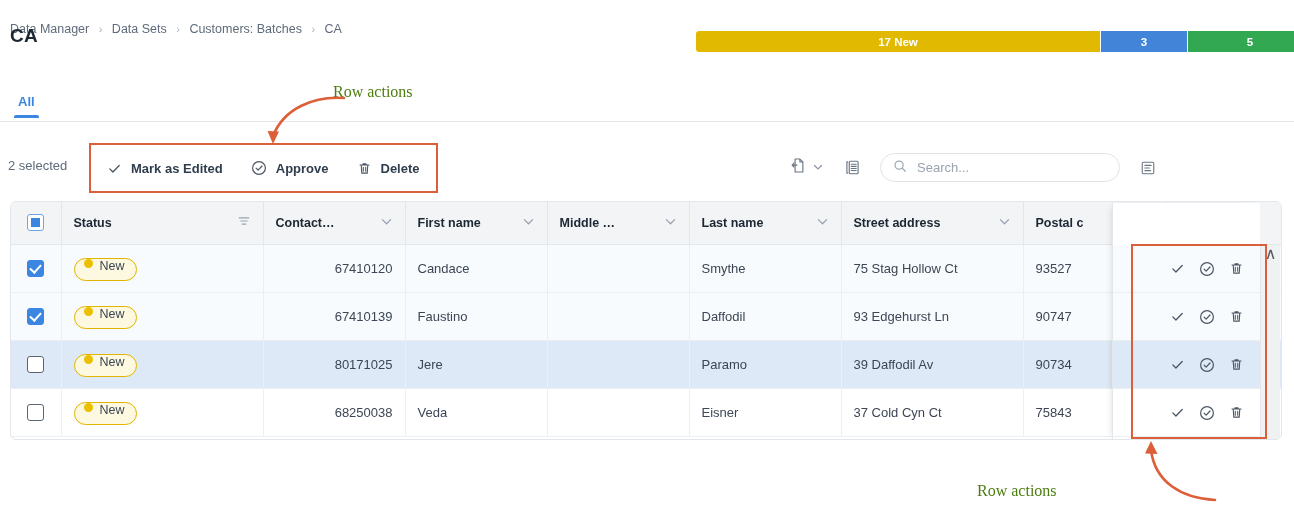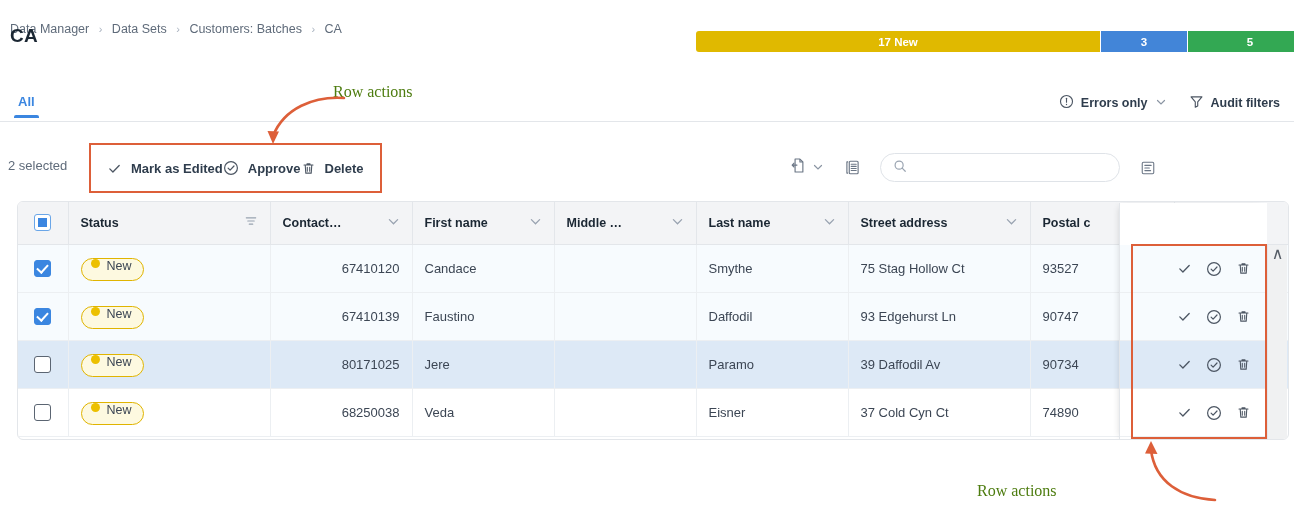--- a/index.html
+++ b/index.html
@@ -70,21 +70,21 @@
   .action-row {
     position: absolute; left: 0; top: 142px; width: 1172px; height: 52px;
   }
   .selected-count {
     position: absolute; left: 8px; top: 16px;
     font-size: 13px; color: #5f6b7a;
   }
   .actions-box {
     position: absolute; left: 89px; top: 1px;
     height: 50px;
-    display: flex; align-items: center; 
+    display: flex; align-items: center; gap: 28px;
     padding: 0 16px;
     border: 2px solid #dd5f39;
   }
   .action-btn {
     display: flex; align-items: center; gap: 9px;
     font-size: 13px; font-weight: bold; color: #2f3d4d;
     cursor: pointer;
   }
   .action-btn .ic { color: #4c5663; display: flex; }
 
@@ -109,21 +109,21 @@
     font-size: 13px; color: #2f3d4d; background: transparent;
     font-family: "Liberation Sans", sans-serif;
   }
   .search-wrap input::placeholder { color: #9aa4b1; }
 
   
   .table-wrap {
     position: absolute; left: 10px; top: 201px;
     width: 1272px; height: 239px;
     border: 1px solid #e3e6ea; border-radius: 6px;
-    background: #fff; overflow: hidden; margin-left: 7px;
+    background: #fff; overflow: hidden;
   }
   table { border-collapse: collapse; width: 1256px; table-layout: fixed; }
   thead th {
     height: 42px; background: #f3f4f6;
     border-bottom: 1px solid #e3e6ea; border-right: 1px solid #e3e6ea;
     font-size: 12.5px; font-weight: bold; color: #1b2733;
     padding: 0 12px; white-space: nowrap; overflow: hidden;
   }
   thead th .th-in {
     display: flex; align-items: center; justify-content: center; gap: 8px;
@@ -240,45 +240,20 @@
   <div class="page-title">CA</div>
 
   <div class="statusbar" id="statusbar">
       <div class="seg" style="background: rgb(224, 185, 0); width: 405px;">17 New</div>
       <div class="seg" style="background: rgb(66, 133, 216); width: 87px;">3</div>
       <div class="seg" style="background: rgb(51, 168, 83); width: 124px;">5</div>
     </div>
 
   <div class="tabs-row">
     <div class="tab active">All</div>
-    <div class="tabs-right">
-      <div class="tool-link">
-        <span>
-          <svg width="15" height="15" viewBox="0 0 16 16" fill="none" stroke="#4c5663" stroke-width="1.2">
-            <circle cx="8" cy="8" r="6.4"></circle>
-              <path d="M8 4.6v4.2" stroke-linecap="round"></path>
-              <circle cx="8" cy="11.2" r=".75" fill="#4c5663" stroke="none"></circle>
-          </svg>
-        </span>
-        <span>Errors only</span>
-        <span class="chev">
-          <svg width="12" height="12" viewBox="0 0 12 12" fill="none" stroke="#8b95a3" stroke-width="1.2">
-              <path d="M2.5 4.5 6 8l3.5-3.5" stroke-linecap="round"></path>
-            </svg>
-        </span>
-      </div>
-      <div class="tool-link">
-        <span>
-          <svg width="15" height="15" viewBox="0 0 16 16" fill="none" stroke="#4c5663" stroke-width="1.2">
-            <path d="M2.2 3h11.6L9.3 8.4v4.3L6.7 14V8.4z" stroke-linejoin="round"></path>
-          </svg>
-        </span>
-        <span>Audit filters</span>
-      </div>
-    </div>
   </div>
 
   <div class="action-row">
     <div class="selected-count">2 selected</div>
 
     <div class="actions-box">
       <div class="action-btn">
         <span class="ic">
           <svg width="15" height="15" viewBox="0 0 16 16" fill="none" stroke="#4c5663" stroke-width="1.4">
               <path d="M3 8.4 6.3 11.7 13 4.8" stroke-linecap="round" stroke-linejoin="round"></path>
@@ -328,20 +303,21 @@
           <path d="M8.6 6.6h5.3M8.6 8.8h5.3M8.6 11h5.3M8.6 13.2h5.3" stroke-linecap="round"></path>
         </svg>
       </div>
       <div class="search-wrap">
         <span>
           <svg width="14" height="14" viewBox="0 0 16 16" fill="none" stroke="#9aa4b1" stroke-width="1.35">
             <circle cx="7" cy="7" r="4.6"></circle>
               <path d="M10.5 10.5 14 14" stroke-linecap="round"></path>
           </svg>
         </span>
+        <input type="text" placeholder="Search..." style="">
       </div>
       <div class="icon-btn">
         <svg width="18" height="18" viewBox="0 0 20 20" fill="none" stroke="#6b7685" stroke-width="1.2">
           <rect x="3.6" y="3.6" width="12.8" height="12.8" rx="1.4"></rect>
           <path d="M6.5 7.1h7M6.5 10h5M6.5 12.9h6.4" stroke-linecap="round"></path>
         </svg>
       </div>
     </div>
   </div>
 
@@ -478,21 +454,21 @@
             <td class="c-check"><span class="cb "></span></td>
             <td><span class="badge">
                 <span class="dot"></span>
                 <span>New</span>
               </span></td>
             <td class="num">68250038</td>
             <td>Veda</td>
             <td></td>
             <td>Eisner</td>
             <td>37 Cold Cyn Ct</td>
-            <td>74890</td>
+            <td>75843</td>
             <td></td>
           </tr>
         </tbody>
     </table>
 
     <div class="rowactions-col">
       <div class="ra-head"></div>
       <div id="ra-rows">
           <div class="ra-row sel">
             <span class="ic">

